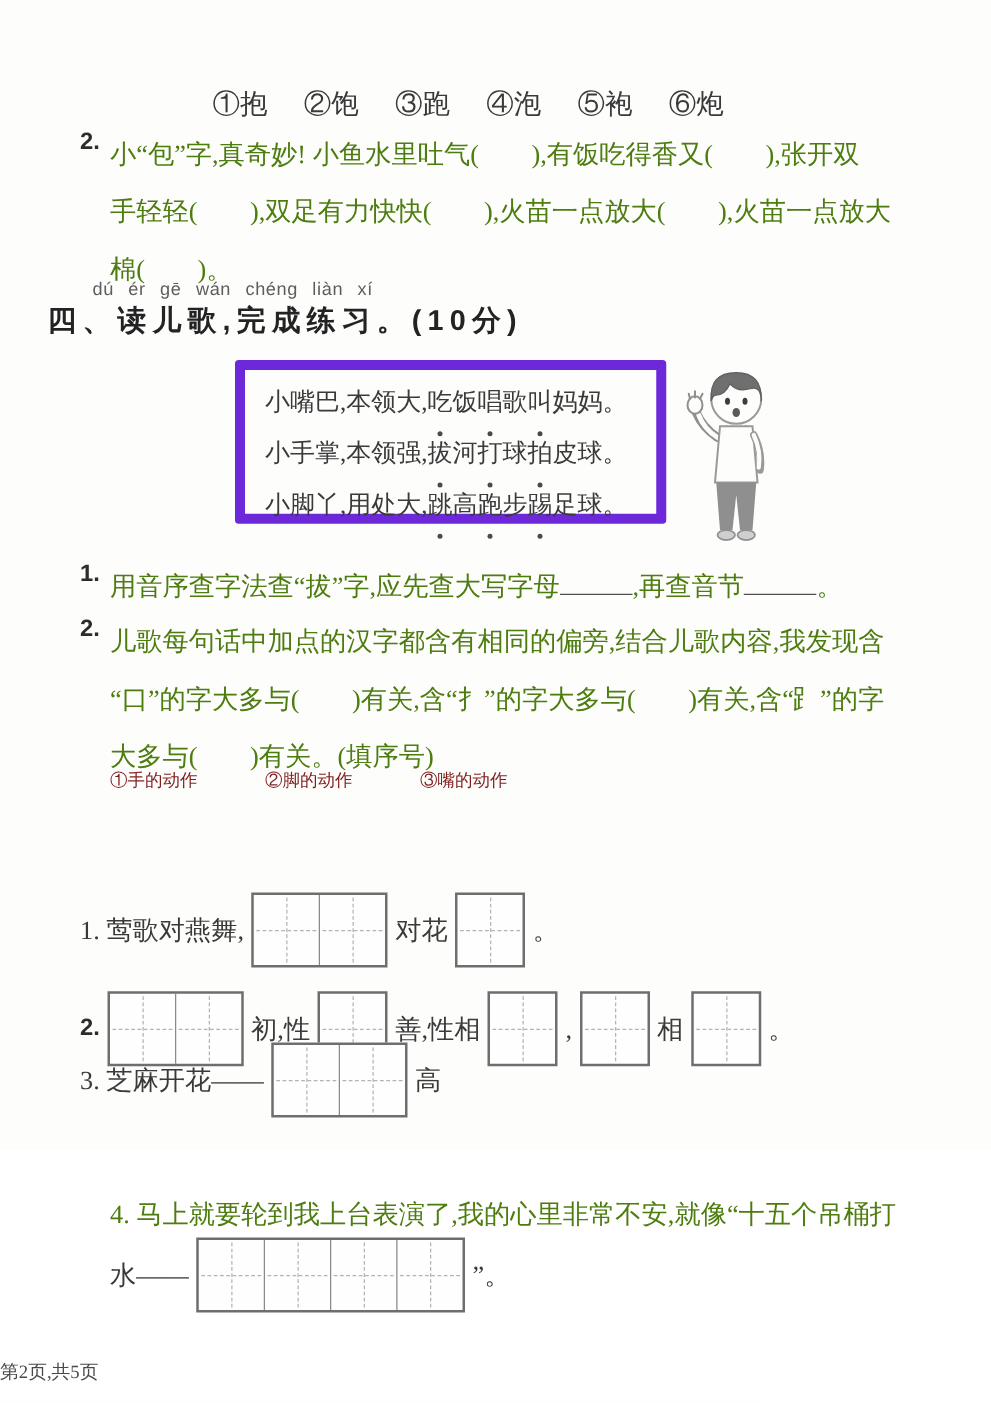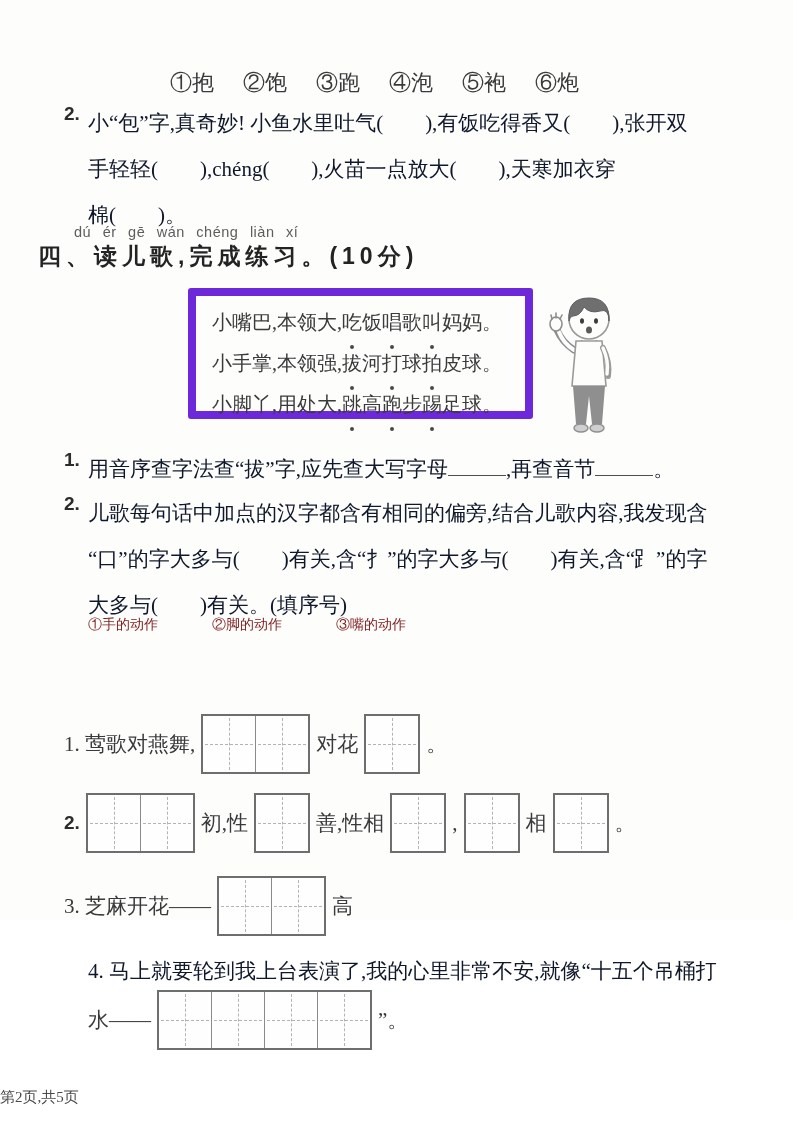--- a/index.html
+++ b/index.html
@@ -17,21 +17,21 @@
   .qnum{font-family:"Liberation Sans","DejaVu Sans",sans-serif;font-weight:700;font-size:19px;color:#2c2c2c;}
   
   .options-row{
     position:absolute;top:68px;left:170px;
     display:flex;gap:29px;font-size:22px;color:#3a3a3a;
   }
   
   .hang{position:absolute;left:64px;width:676px;}
   .hang .lines{padding-left:24px;}
   .hang .qnum{position:absolute;left:0;top:3px;}
-  .hang .line{line-height:46px;font-size:21px;color:#0f172a;white-space:nowrap;}
+  .hang .line{line-height:46px;font-size:21px;color:#4d7c0f;white-space:nowrap;}
   
   .sec-header{position:absolute;left:38px;font-family:"Liberation Sans","DejaVu Sans",sans-serif;}
   .sec-pinyin{
     padding-left:36px;font-size:14.5px;color:#5d5d5d;word-spacing:7px;letter-spacing:.5px;
   }
   .sec-title{
     margin-top:1px;font-size:23px;font-weight:700;color:#232323;letter-spacing:5px;
   }
   
   .song-box{
@@ -88,21 +88,21 @@
     <span>③跑</span>
     <span>④泡</span>
     <span>⑤袍</span>
     <span>⑥炮</span>
   </div>
 
   <div class="hang" style="top:100px;">
     <span class="qnum">2.</span>
     <div class="lines">
       <div class="line">小“包”字,真奇妙! 小鱼水里吐气(　　),有饭吃得香又(　　),张开双</div>
-      <div class="line">手轻轻(　　),chéng(　　),火苗一点放大(　　),天寒加衣穿</div>
+      <div class="line">手轻轻(　　),双足有力快快(　　),火苗一点放大(　　),火苗一点放大</div>
       <div class="line">棉(　　)。</div>
     </div>
   </div>
 
   <div class="sec-header" style="top:224px;">
     <div class="sec-pinyin">dú ér gē wán chéng liàn xí</div>
     <div class="sec-title">四、读儿歌,完成练习。(10分)</div>
   </div>
 
   <div class="song-box">
@@ -199,21 +199,21 @@
     <span class="wgrid">
         <div class="wcell"></div>
       </span>
     <span>相</span>
     <span class="wgrid">
         <div class="wcell"></div>
       </span>
     <span>。</span>
   </div>
 
-  <div class="fill-row" style="top:876px;left:64px;">
+  <div class="fill-row" style="top:834px;left:64px;">
     <span>3. 芝麻开花——</span>
     <span class="wgrid">
         <div class="wcell"></div>
         <div class="wcell"></div>
       </span>
     <span>高</span>
   </div>
 
   <div class="hang" style="top:948px;">
     <div class="lines">

